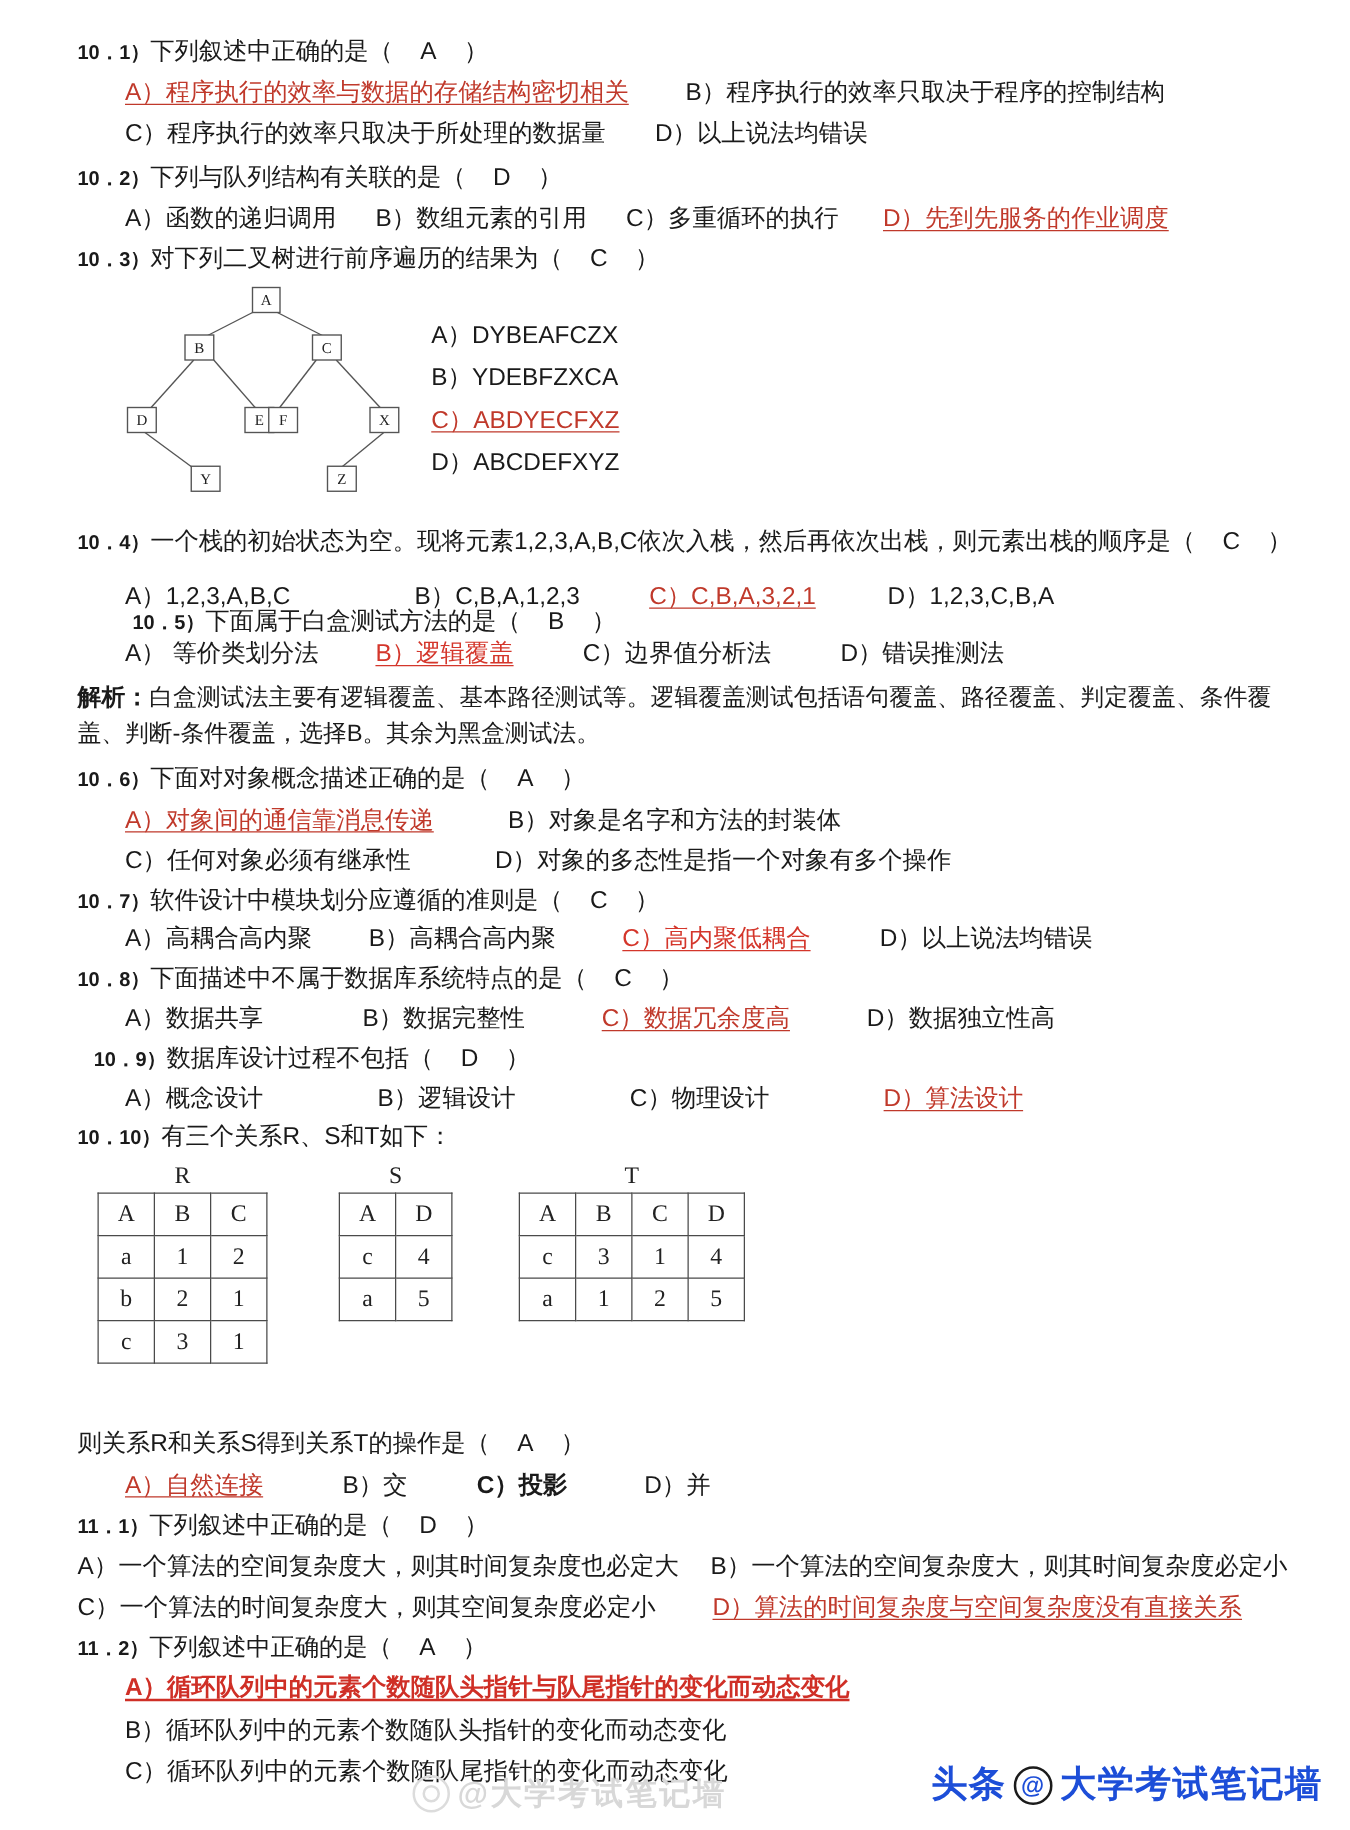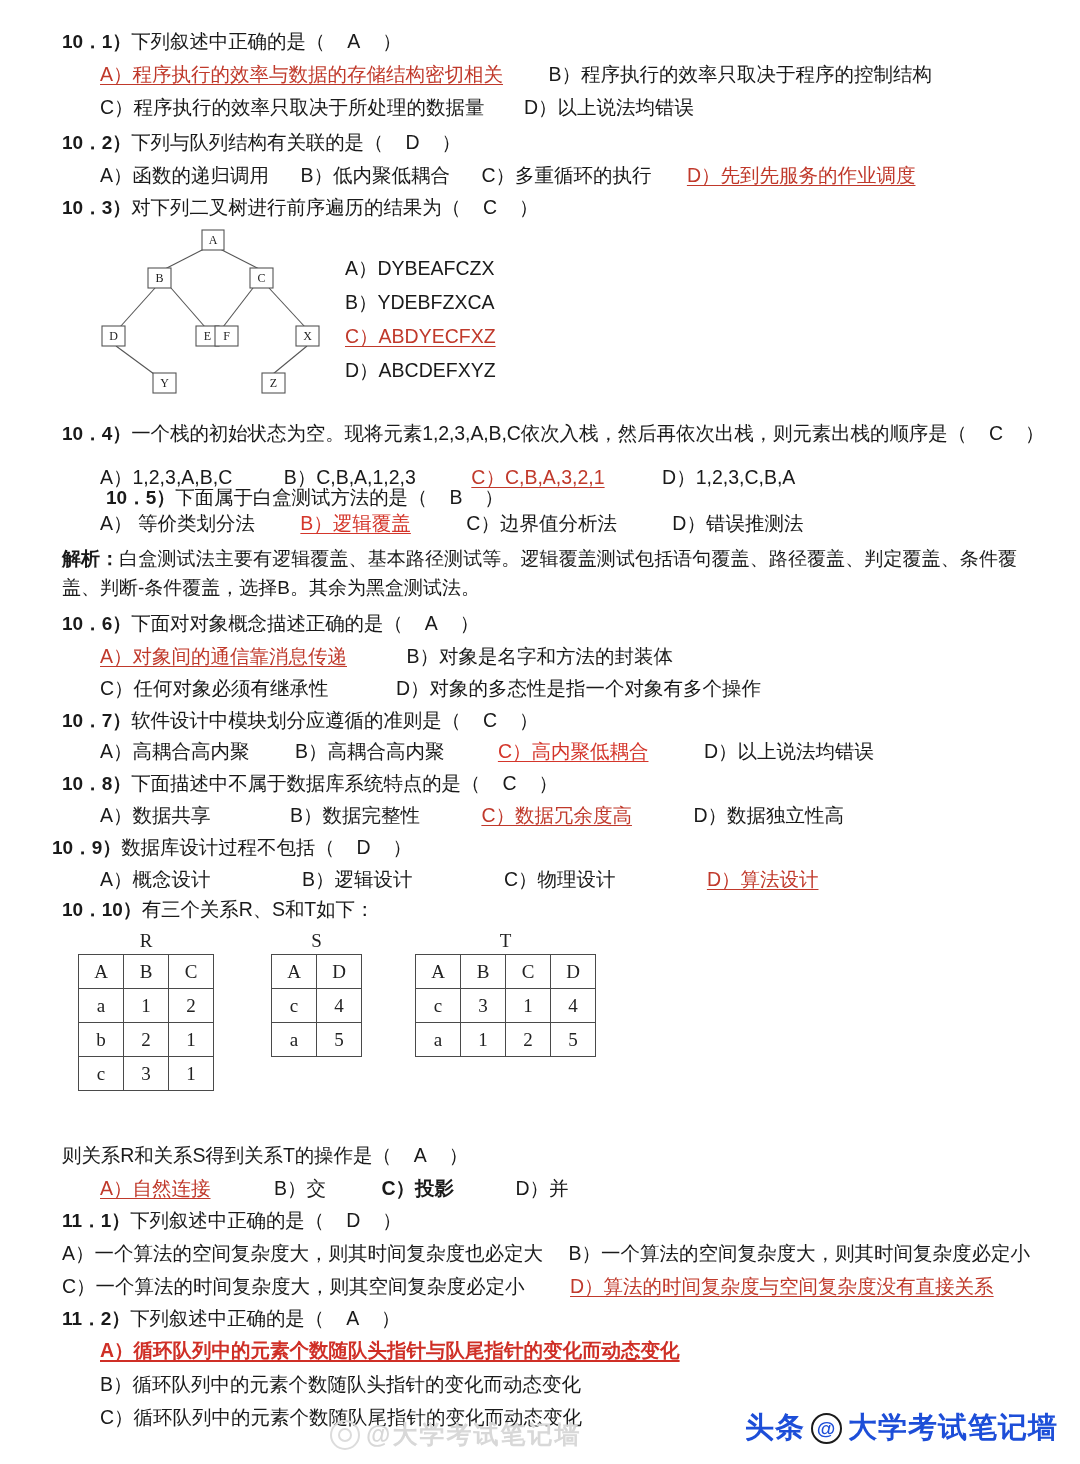--- a/index.html
+++ b/index.html
@@ -24,21 +24,21 @@
   
   .qline {
     position: absolute;
     white-space: nowrap;
     font-size: 19.5px;
     line-height: 1.2;
     letter-spacing: -0.1px;
   }
   .qnum {
     font-weight: bold;
-    font-size: 19px;
+    font-size: 16px;
   }
   .optrow {
     position: absolute;
     white-space: nowrap;
     font-size: 19.5px;
     line-height: 1.2;
   }
   .opt {
     display: inline-block;
     white-space: nowrap;
@@ -176,21 +176,21 @@
   <div class="optrow" style="left:100px; top:96px;">
     <span class="opt">C）程序执行的效率只取决于所处理的数据量</span>
     <span class="opt" style="margin-left:34px;">D）以上说法均错误</span>
   </div>
 
   <div class="qline" style="left:62px; top:131px;">
     <span class="qnum">10．2）</span><span>下列与队列结构有关联的是（</span><span style="padding:0 22px;">D</span><span>）</span>
   </div>
   <div class="optrow" style="left:100px; top:164px;">
     <span class="opt">A）函数的递归调用</span>
-    <span class="opt" style="margin-left:26px;">B）低内聚低耦合</span>
+    <span class="opt" style="margin-left:26px;">B）数组元素的引用</span>
     <span class="opt" style="margin-left:26px;">C）多重循环的执行</span>
     <span class="opt ans" style="margin-left:30px;">D）先到先服务的作业调度</span>
   </div>
 
   <div class="qline" style="left:62px; top:196px;">
     <span class="qnum">10．3）</span><span>对下列二叉树进行前序遍历的结果为（</span><span style="padding:0 22px;">C</span><span>）</span>
   </div>
 
   <div class="tree">
     <svg width="300" height="176" viewBox="0 0 300 176">
@@ -242,21 +242,21 @@
   </div>
   <div class="optrow" style="left:345px; top:359px;">
     <span class="opt">D）ABCDEFXYZ</span>
   </div>
 
   <div class="qline" style="left:62px; top:422px;">
     <span class="qnum">10．4）</span><span>一个栈的初始状态为空。现将元素1,2,3,A,B,C依次入栈，然后再依次出栈，则元素出栈的顺序是（</span><span style="padding:0 22px;">C</span><span>）</span>
   </div>
   <div class="optrow" style="left:100px; top:455px;">
     <span class="opt">A）1,2,3,A,B,C</span>
-    <span class="opt" style="margin-left:46px;">B）C,B,A,1,2,3</span>
+    <span class="opt" style="margin-left:94px;">B）C,B,A,1,2,3</span>
     <span class="opt ans" style="margin-left:50px;">C）C,B,A,3,2,1</span>
     <span class="opt" style="margin-left:52px;margin-top:11px;">D）1,2,3,C,B,A</span>
   </div>
 
   <div class="qline" style="left:62px; top:486px;margin-left:44px;">
     <span class="qnum">10．5）</span><span>下面属于白盒测试方法的是（</span><span style="padding:0 22px;">B</span><span>）</span>
   </div>
   <div class="optrow" style="left:100px; top:512px;">
     <span class="opt">A） 等价类划分法</span>
     <span class="opt ans-bright" style="margin-left:40px;">B）逻辑覆盖</span>
@@ -293,21 +293,21 @@
   <div class="qline" style="left:62px; top:772px;">
     <span class="qnum">10．8）</span><span>下面描述中不属于数据库系统特点的是（</span><span style="padding:0 22px;">C</span><span>）</span>
   </div>
   <div class="optrow" style="left:100px; top:804px;">
     <span class="opt">A）数据共享</span>
     <span class="opt" style="margin-left:74px;">B）数据完整性</span>
     <span class="opt ans" style="margin-left:56px;">C）数据冗余度高</span>
     <span class="opt" style="margin-left:56px;">D）数据独立性高</span>
   </div>
 
-  <div class="qline" style="left:52px; top:836px;">
+  <div class="qline" style="left:75px; top:836px;">
     <span class="qnum">10．9）</span><span>数据库设计过程不包括（</span><span style="padding:0 22px;">D</span><span>）</span>
   </div>
   <div class="optrow" style="left:100px; top:868px;">
     <span class="opt">A）概念设计</span>
     <span class="opt" style="margin-left:86px;">B）逻辑设计</span>
     <span class="opt" style="margin-left:86px;">C）物理设计</span>
     <span class="opt ans" style="margin-left:86px;">D）算法设计</span>
   </div>
 
   <div class="qline" style="left:62px; top:898px;">

